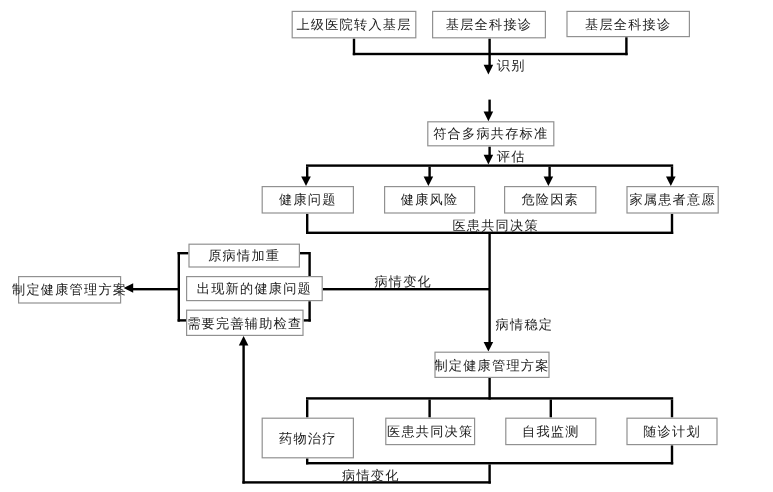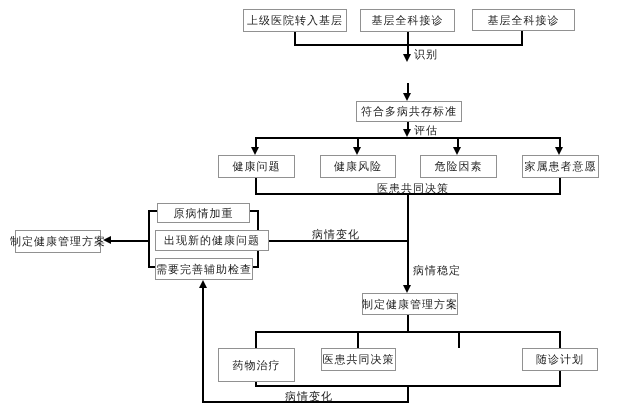--- a/index.html
+++ b/index.html
@@ -117,20 +117,21 @@
   <div class="ln" style="left:407px;top:315px;width:2px;height:18px"></div>
 
   <div class="ln" style="left:255px;top:331px;width:306px;height:2px"></div>
   <div class="ln" style="left:255px;top:333px;width:2px;height:15px"></div>
   <div class="ln" style="left:357px;top:333px;width:2px;height:15px"></div>
   <div class="ln" style="left:458px;top:333px;width:2px;height:15px"></div>
   <div class="ln" style="left:559px;top:333px;width:2px;height:15px"></div>
 
   <div class="box" style="left:218px;top:348px;width:77px;height:34px">药物治疗</div>
   <div class="box" style="left:321px;top:348px;width:75px;height:23px">医患共同决策</div>
+  <div class="box" style="left:421px;top:348px;width:76px;height:23px">自我监测</div>
   <div class="box" style="left:522px;top:348px;width:76px;height:23px">随诊计划</div>
 
   <div class="ln" style="left:255px;top:371px;width:2px;height:16px"></div>
   <div class="ln" style="left:559px;top:371px;width:2px;height:16px"></div>
   <div class="ln" style="left:255px;top:385px;width:306px;height:2px"></div>
   <div class="ln" style="left:407px;top:387px;width:2px;height:16px"></div>
   <div class="ln" style="left:202px;top:401px;width:207px;height:2px"></div>
   <div class="ln" style="left:202px;top:287px;width:2px;height:116px"></div>
   <div class="ah up" style="left:199px;top:280px"></div>
   <div class="lbl" style="left:285px;top:389px">病情变化</div>

